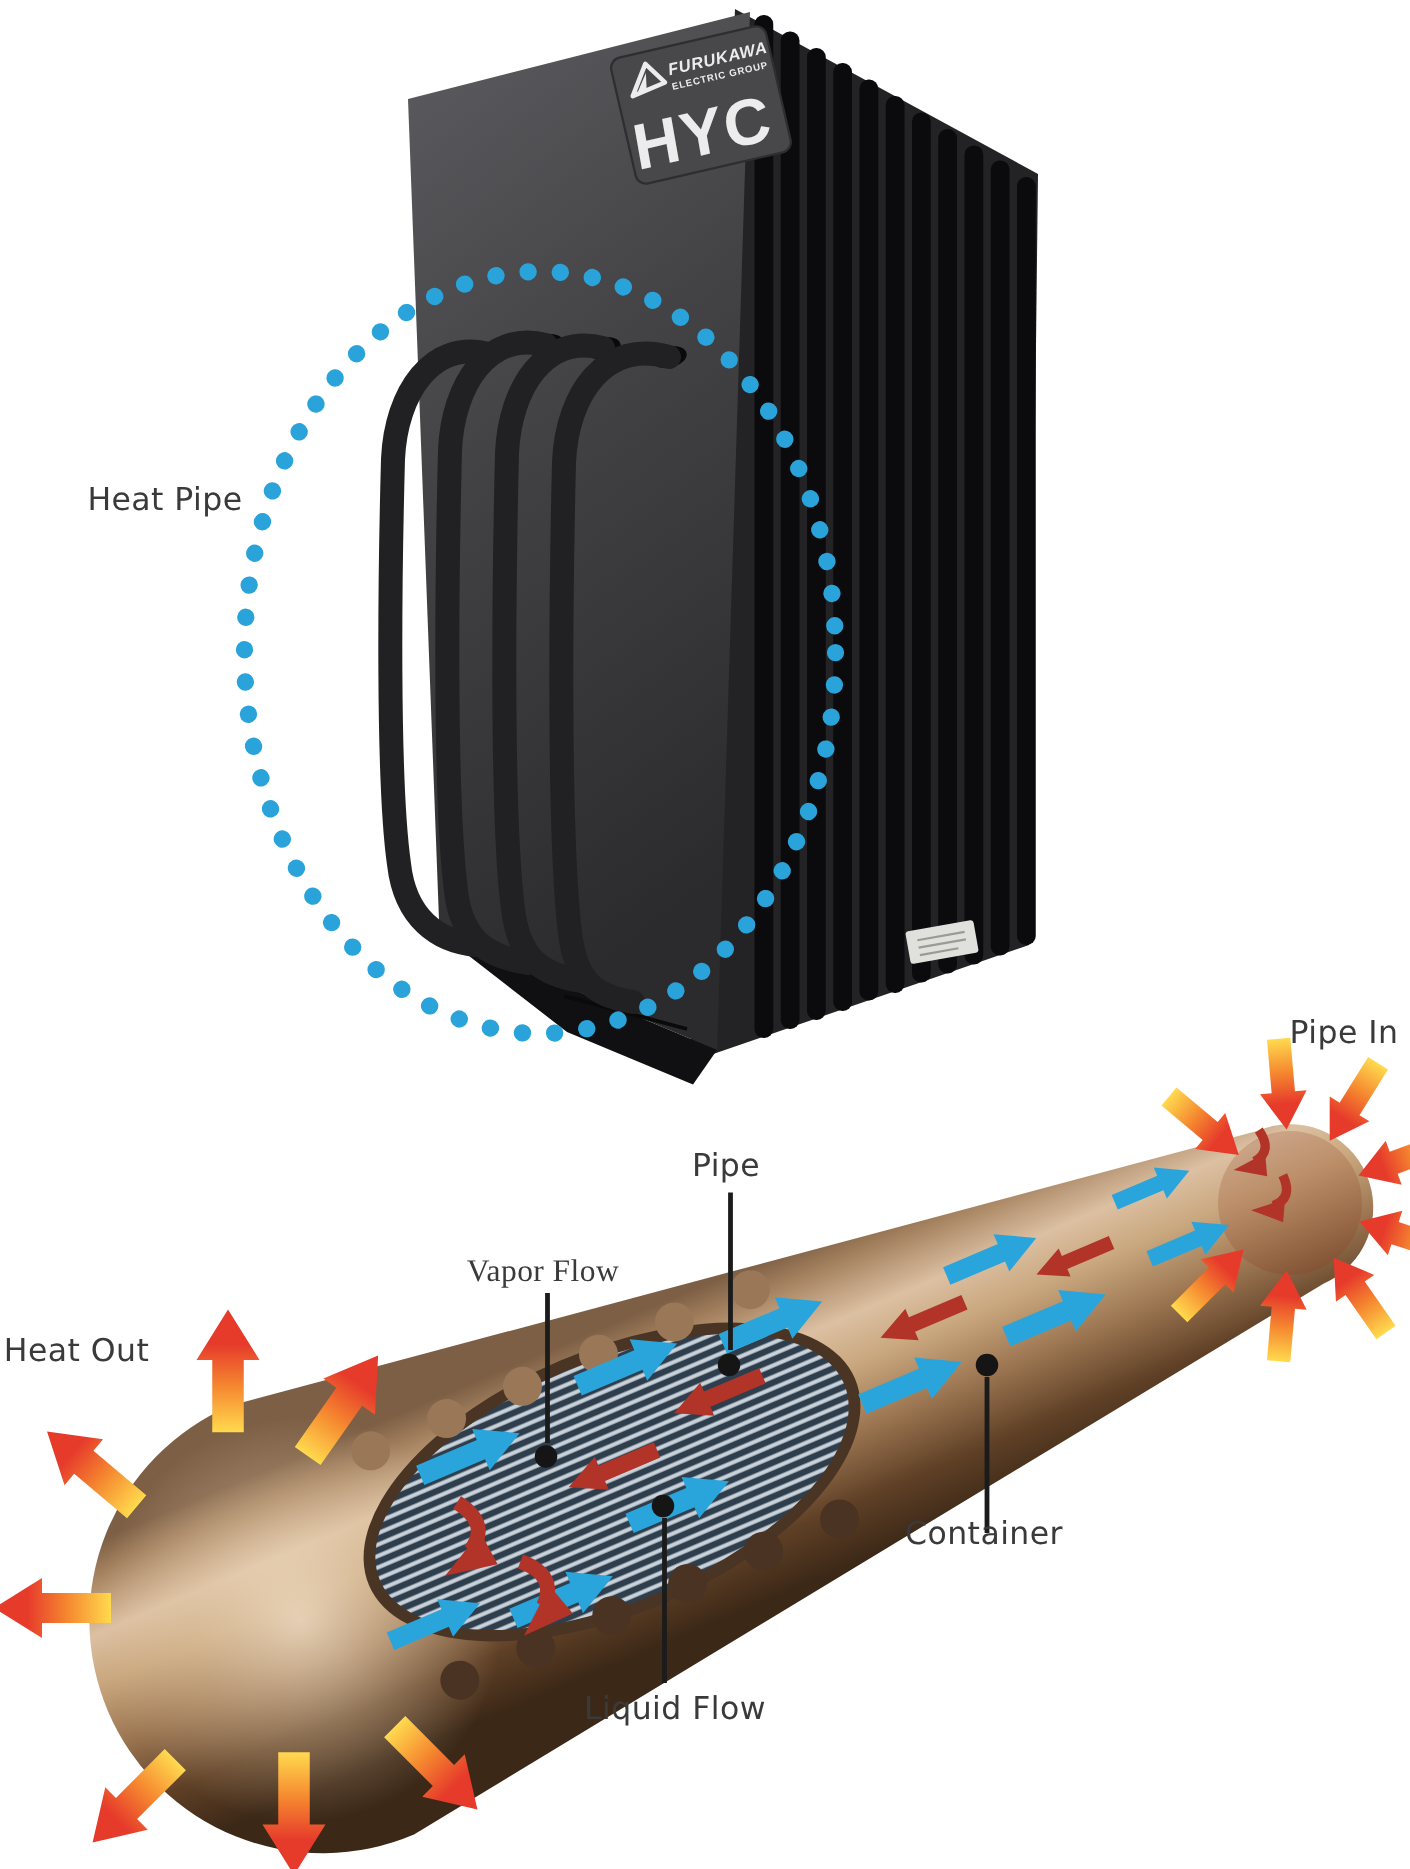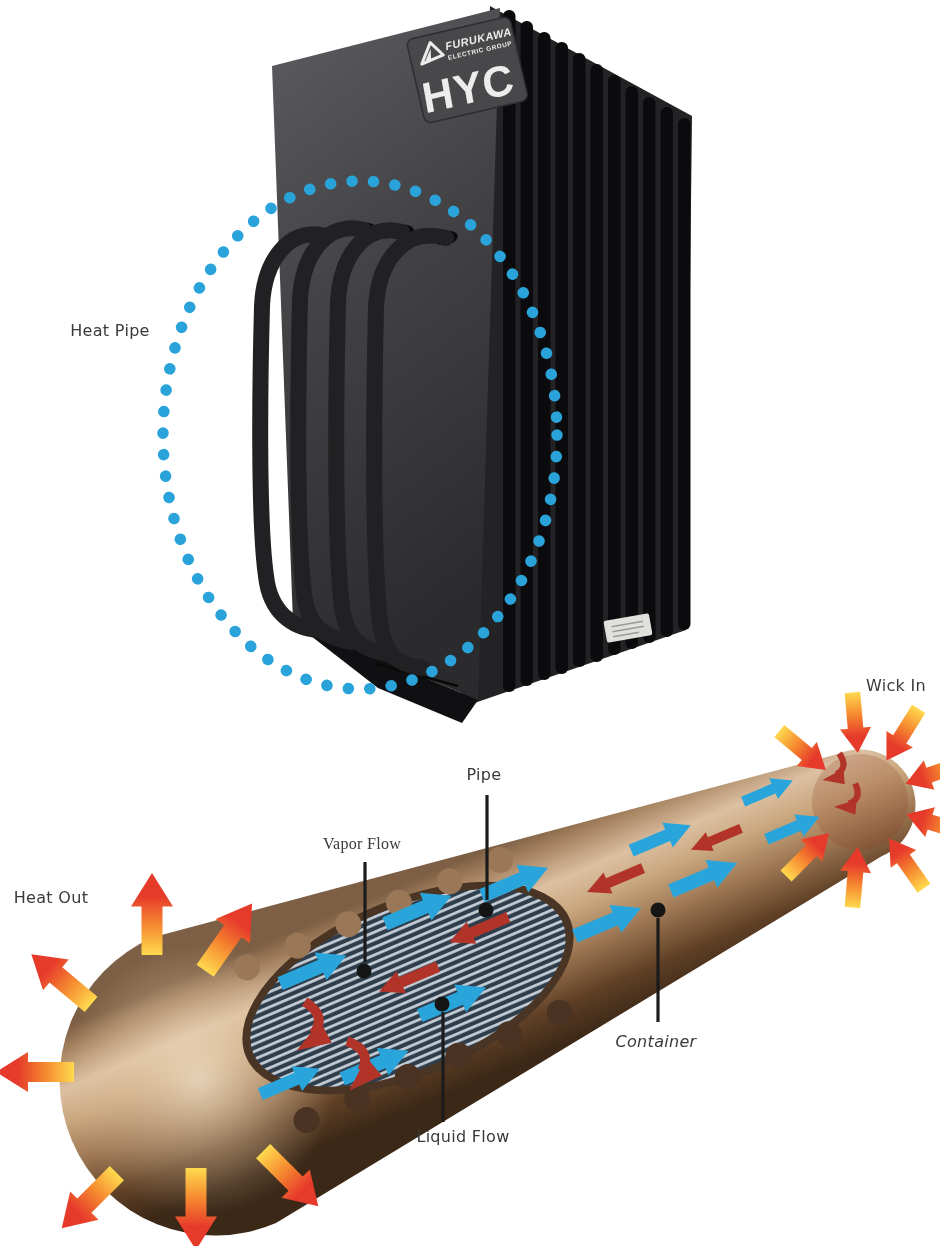--- a/index.html
+++ b/index.html
@@ -4,21 +4,21 @@
 <style>
   :root{
     --callout-blue:#29A3D9; --liquid-blue:#2AA5DC; --vapor-red:#B23327;
     --heat-red:#E63A2B; --heat-yellow:#FFDA4E; --label-text:#3A3A3A;
   }
   html,body{margin:0;padding:0;background:#fff;}
   #stage{position:relative;width:940px;height:1246px;background:#fff;overflow:hidden;
          font-family:"DejaVu Sans","Liberation Sans",sans-serif;}
   #scene{position:absolute;left:0;top:0;}
   .diagram-label{position:absolute;transform:translateX(-50%);white-space:nowrap;
-    color:var(--label-text,#3A3A3A);font-size:16px;letter-spacing:.3px;}
+    color:var(--label-text,#3A3A3A);font-size:21px;letter-spacing:.3px;}
   .dotted-ring{fill:none;stroke:var(--callout-blue,#29A3D9);stroke-width:11.5;
     stroke-linecap:round;stroke-dasharray:0.1 21.5;}
   .arr-blue-fill{fill:var(--liquid-blue,#2AA5DC);}
   .arr-red-fill{fill:var(--vapor-red,#B23327);}
   .hook-stroke{stroke:var(--vapor-red,#B23327);}
   .st-hy{stop-color:var(--heat-yellow,#FFDA4E);}
   .st-ho{stop-color:#F5862F;}
   .st-hr{stop-color:var(--heat-red,#E63A2B);}
   .leader{stroke:#1b1b1b;stroke-width:3.2;}
   .leader-dot{fill:#151515;}
@@ -199,20 +199,20 @@
       <circle class="leader-dot" cx="364" cy="971" r="7.5"></circle>
       <line class="leader" x1="443" y1="1122" x2="443" y2="1012"></line>
       <circle class="leader-dot" cx="442" cy="1004" r="7.5"></circle>
       <line class="leader" x1="658" y1="1022" x2="658" y2="918"></line>
       <circle class="leader-dot" cx="658" cy="910" r="7.5"></circle>
     </g>
   </g>
 </svg>
 
 <div class="diagram-label" style="left:110px;top:321px;">Heat Pipe</div>
-<div class="diagram-label" style="left:896px;top:676px;">Wick In</div>
+<div class="diagram-label" style="left:896px;top:676px;">Pipe In</div>
 <div class="diagram-label" style="left:51px;top:888px;">Heat Out</div>
 <div class="diagram-label" style="left:484px;top:765px;">Pipe</div>
 <div class="diagram-label" style="left:362px;top:835px;font-family:Liberation Serif, serif;">Vapor Flow</div>
-<div class="diagram-label" style="left:463px;top:1127px;">Liquid Flow</div>
-<div class="diagram-label" style="left:656px;top:1032px;font-style:italic;">Container</div>
+<div class="diagram-label" style="left:450px;top:1127px;">Liquid Flow</div>
+<div class="diagram-label" style="left:656px;top:1010px;">Container</div>
 
 </div>
 
 </body></html>

